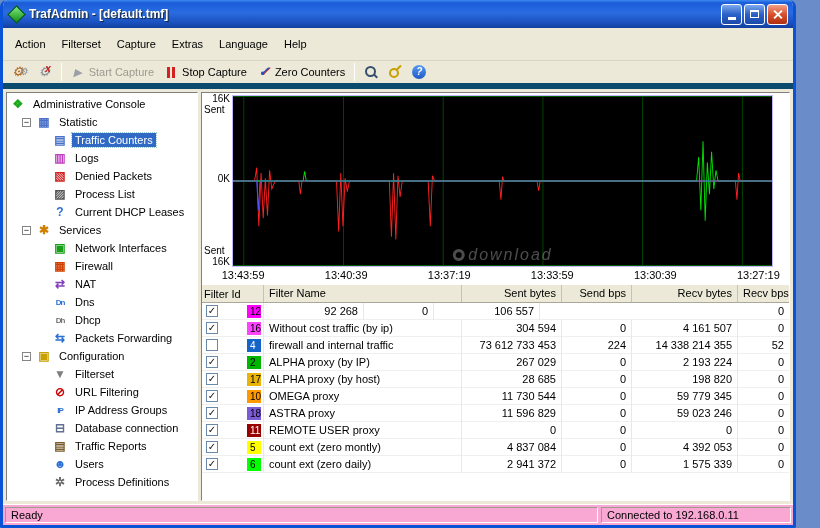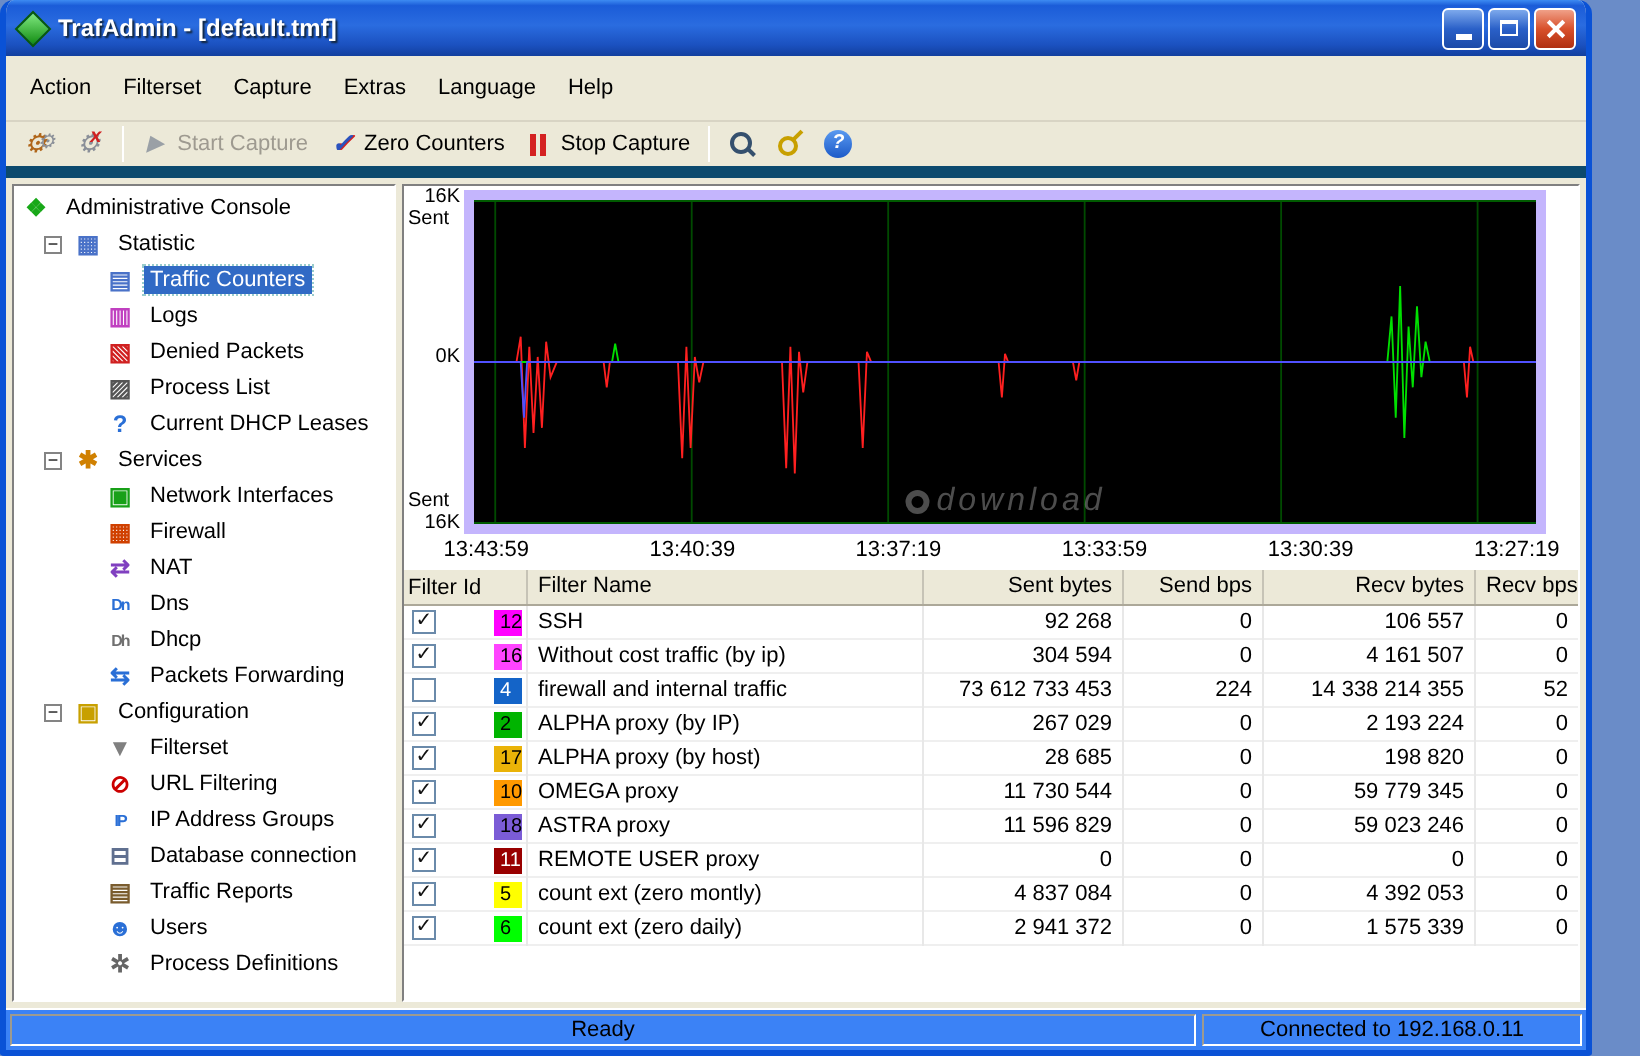--- a/index.html
+++ b/index.html
@@ -63,21 +63,21 @@
     display:flex;flex-direction:column;overflow:hidden;}
   
   .chartwrap{flex:0 0 192px;display:grid;grid-template-columns:30px 1fr;grid-template-rows:1fr 18px;background:#fff;}
   .ylabels{position:relative;font-size:10px;}
   .ylabels span{position:absolute;right:2px;}
   .yl-top{top:0;}
   .yl-sent{top:11px;left:2px;right:auto !important;}
   .yl-mid{top:50%;margin-top:-7px;}
   .yl-recv{bottom:11px;left:2px;right:auto !important;}
   .yl-bot{bottom:0;}
-  .plot{position:relative;background:#000;border:5px solid #c4b5fd;margin:2px 16px 0 0;overflow:hidden;}
+  .plot{position:relative;background:#000;border:1px solid #c4b5fd;margin:2px 16px 0 0;overflow:hidden;}
   .plot svg{position:absolute;inset:0;width:100%;height:100%;}
   .watermark{position:absolute;left:50%;bottom:2px;transform:translateX(-50%);display:flex;align-items:center;gap:4px;
     color:#aaa;opacity:.45;font-size:16px;font-style:italic;letter-spacing:2px;pointer-events:none;}
   .watermark i{width:12px;height:12px;border:3px solid #aaa;border-radius:50%;display:inline-block;}
   .xticks{grid-column:2;position:relative;font-size:11px;}
   .xticks span{position:absolute;top:2px;transform:translateX(-50%);white-space:nowrap;}
   
   .tablewrap{flex:1;display:flex;flex-direction:column;overflow:hidden;}
   .thead{flex:0 0 18px;display:flex;background:#ece9d8;border-bottom:1px solid #aca899;}
   .th{padding:2px 5px;border-right:1px solid #c6c3b6;overflow:hidden;white-space:nowrap;}
@@ -87,21 +87,21 @@
   .c0{width:62px;flex:0 0 62px;display:flex;align-items:center;padding:0 2px !important;}
   .c1{width:198px;flex:0 0 198px;}
   .c2{width:100px;flex:0 0 100px;text-align:right;}
   .c3{width:70px;flex:0 0 70px;text-align:right;}
   .c4{width:106px;flex:0 0 106px;text-align:right;}
   .c5{flex:1;text-align:right;border-right:none !important;}
   .cb{width:12px;height:12px;flex:0 0 12px;border:1px solid #6a8aaa;background:#fff;margin:0 3px 0 2px;
     display:inline-flex;align-items:center;justify-content:center;font-size:10px;line-height:10px;color:#111;}
   .badge{flex:1;height:13px;line-height:13px;font-size:10px;padding-left:3px;overflow:hidden;margin-left:26px;}
   
-  .statusbar{flex:0 0 20px;display:flex;gap:3px;padding:2px 2px;background:#3b82f6;border-top:1px solid #fff;text-align:center;}
+  .statusbar{flex:0 0 20px;display:flex;gap:3px;padding:2px 2px;background:#f9a8d4;border-top:1px solid #fff;}
   .sbpanel{border:1px solid;border-color:#9d9a90 #fff #fff #9d9a90;padding:0 5px;line-height:14px;white-space:nowrap;overflow:hidden;}
   .sb-left{flex:1;}
   .sb-right{width:190px;flex:0 0 190px;}
 </style>
 </head>
 <body>
 
 <div class="window">
 
   <div class="titlebar">
@@ -135,26 +135,26 @@
       </span>
     <span class="tbtn">
         <i class="ic i-abort"></i>
       </span>
     <span class="tsep"></span>
     <span class="tbtn disabled">
         <i class="ic i-play"></i>
         <span class="tlbl">Start Capture</span>
       </span>
     <span class="tbtn">
+        <i class="ic i-pause"></i>
+        <span class="tlbl">Stop Capture</span>
+      </span>
+    <span class="tbtn">
         <i class="ic i-zero"></i>
         <span class="tlbl">Zero Counters</span>
-      </span>
-    <span class="tbtn">
-        <i class="ic i-pause"></i>
-        <span class="tlbl">Stop Capture</span>
       </span>
     <span class="tsep"></span>
     <span class="tbtn">
         <i class="ic i-find"></i>
       </span>
     <span class="tbtn">
         <i class="ic i-key"></i>
       </span>
     <span class="tbtn">
         <i class="ic i-help"></i>
@@ -303,21 +303,20 @@
             <span class="th c3">Send bps</span>
             <span class="th c4">Recv bytes</span>
             <span class="th c5">Recv bps</span>
           </div>
         <div class="tbody" id="tbody">
             <div class="trow">
               <div class="td c0">
                 <span class="cb">✓</span>
                 <span class="badge" style="background: rgb(255, 0, 255); color: rgb(0, 0, 0);">12</span>
               </div>
-              <div class="td c1">SSH</div>
               <div class="td c2">92 268</div>
               <div class="td c3">0</div>
               <div class="td c4">106 557</div>
               <div class="td c5">0</div>
             </div>
             <div class="trow">
               <div class="td c0">
                 <span class="cb">✓</span>
                 <span class="badge" style="background: rgb(255, 68, 255); color: rgb(0, 0, 0);">16</span>
               </div>

